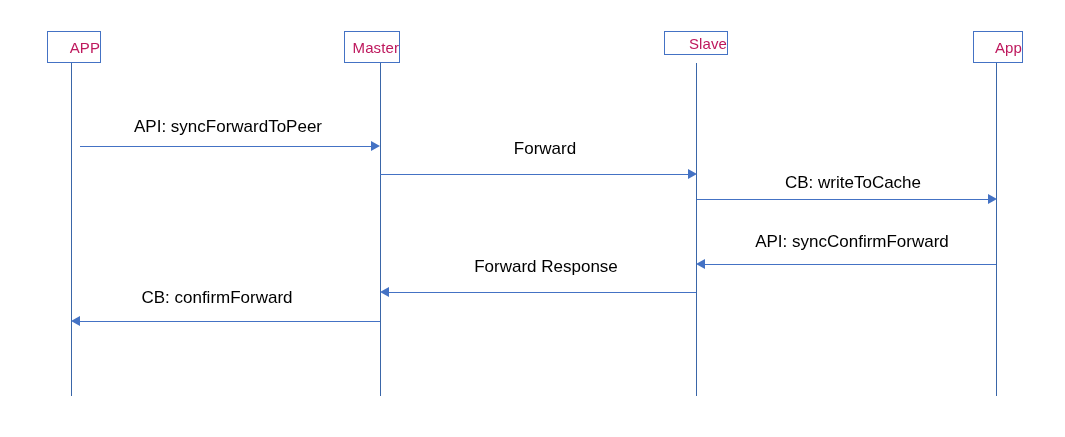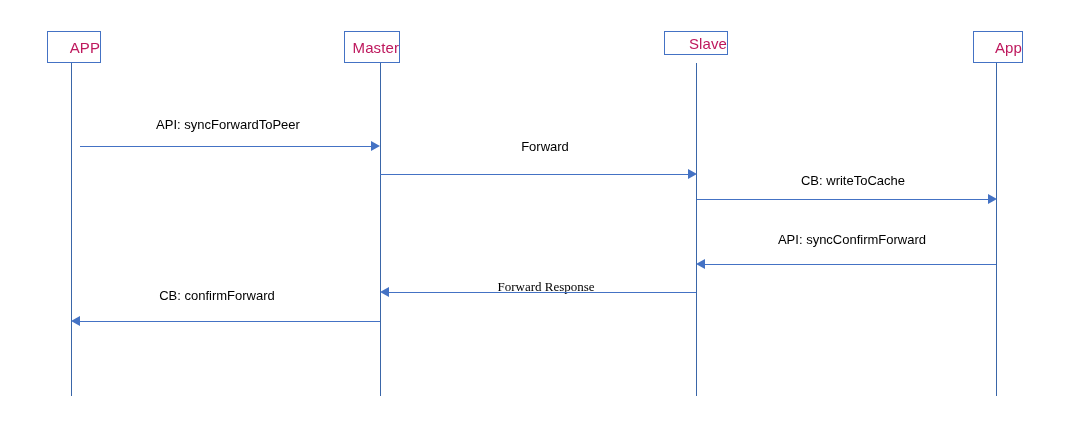--- a/index.html
+++ b/index.html
@@ -49,21 +49,21 @@
   }
   .arrow-head.right {
     border-left: 9px solid #4472c4;
   }
   .arrow-head.left {
     border-right: 9px solid #4472c4;
   }
   .msg-label {
     position: absolute;
     color: #000000;
-    font-size: 13px;
+    font-size: 17px;
     line-height: 1;
     white-space: nowrap;
     text-align: center;
     transform: translateX(-50%);
   }
 </style>
 </head>
 <body>
 
 <div id="canvas">
@@ -95,21 +95,21 @@
   <div class="arrow-head right" style="left:688px; top:169px;"></div>
 
   <div class="msg-label" style="left:845px; top:174px;margin-left:8px;">CB: writeToCache</div>
   <div class="msg-line" style="left:697px; top:199px; width:291px;"></div>
   <div class="arrow-head right" style="left:988px; top:194px;"></div>
 
   <div class="msg-label" style="left:852px; top:233px;">API: syncConfirmForward</div>
   <div class="msg-line" style="left:705px; top:264px; width:291px;"></div>
   <div class="arrow-head left" style="left:696px; top:259px;"></div>
 
-  <div class="msg-label" style="left:546px; top:280px;font-family:Liberation Serif, serif;">Forward Response</div>
+  <div class="msg-label" style="left:546px; top:258px;">Forward Response</div>
   <div class="msg-line" style="left:389px; top:292px; width:307px;"></div>
   <div class="arrow-head left" style="left:380px; top:287px;"></div>
 
   <div class="msg-label" style="left:217px; top:289px;">CB: confirmForward</div>
   <div class="msg-line" style="left:80px; top:321px; width:300px;"></div>
   <div class="arrow-head left" style="left:71px; top:316px;"></div>
 
 </div>
 
 </body></html>

